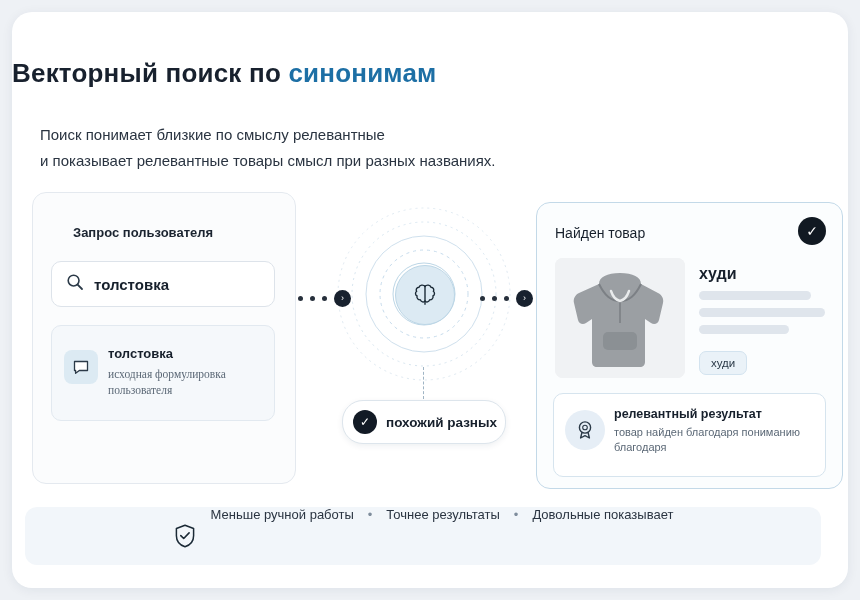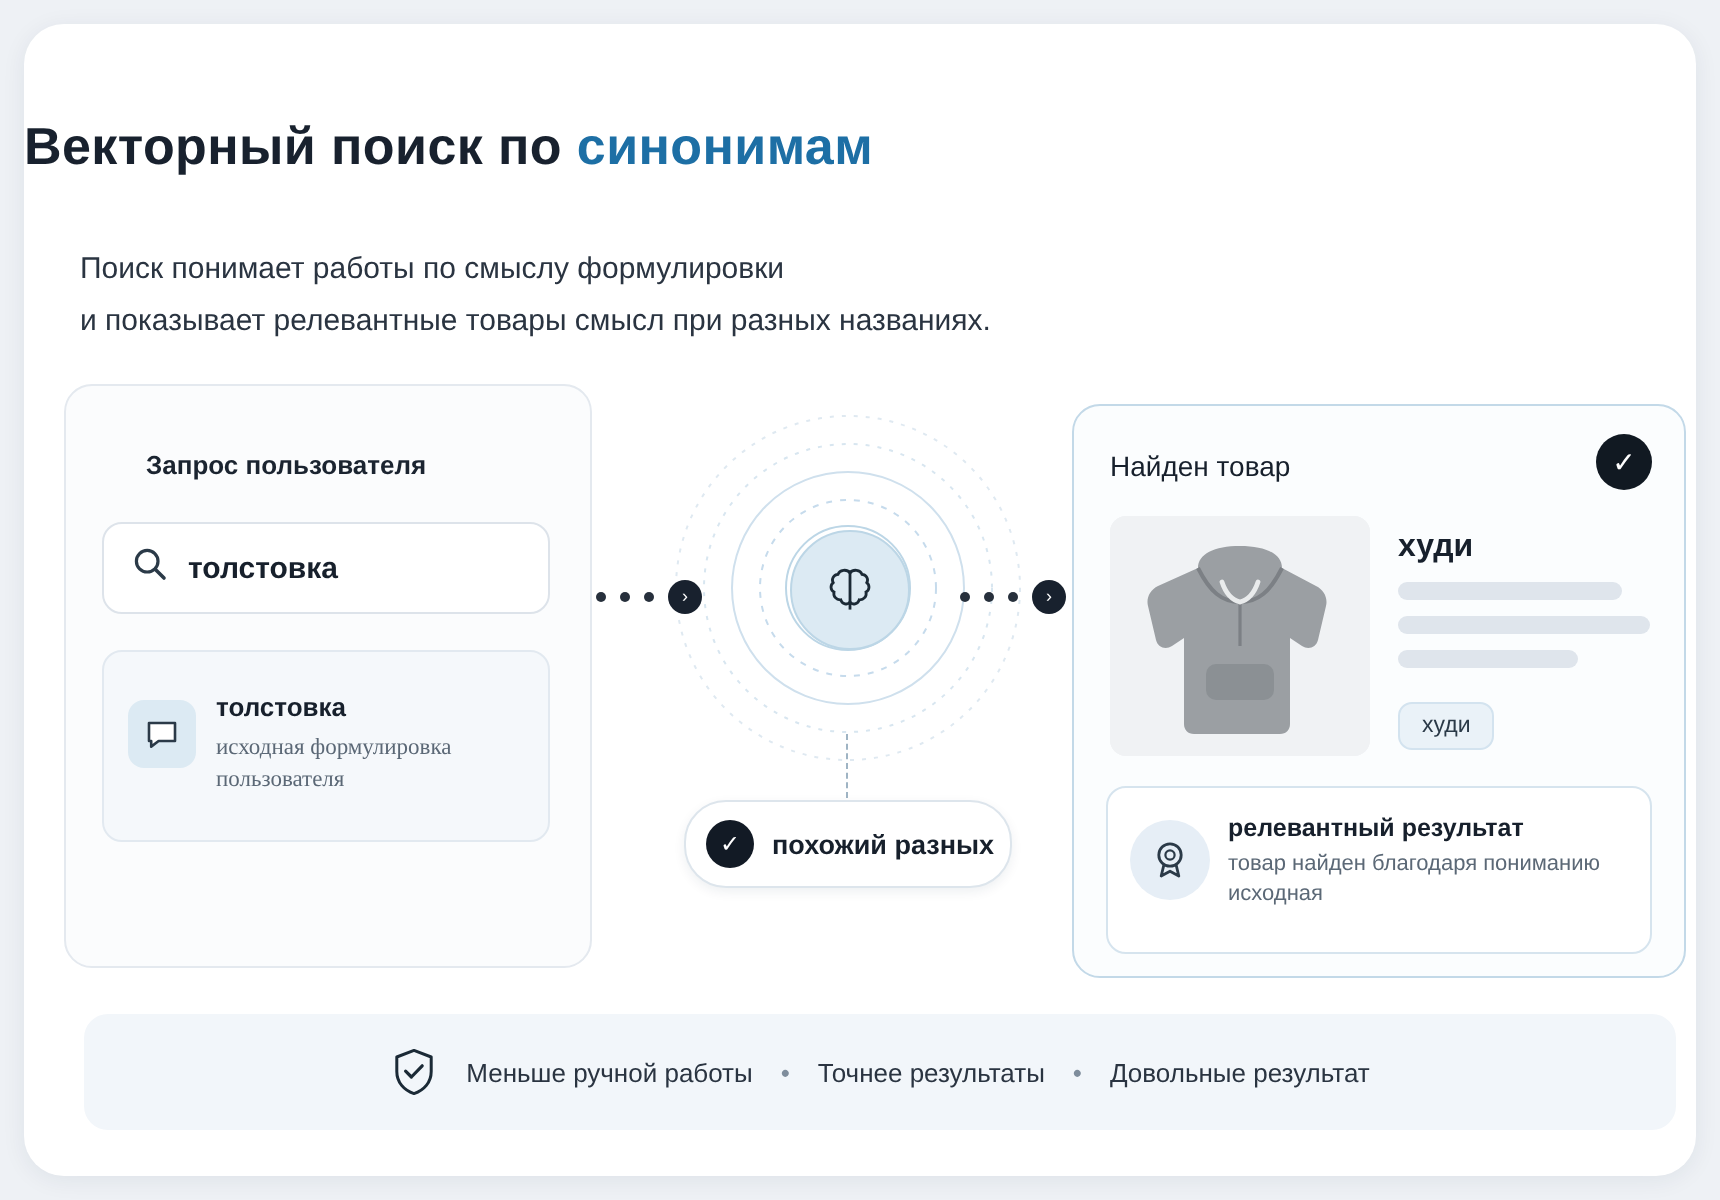--- a/index.html
+++ b/index.html
@@ -324,28 +324,27 @@
     left: 60px;
     top: 31px;
     width: 205px;
     font-size: 11px;
     line-height: 15px;
     color: #5b6876;
   }
   
   .footer {
     position: absolute;
-    left: 30px;
+    left: 13px;
     top: 495px;
     width: 796px;
     height: 58px;
     background: #f2f6fa;
     border-radius: 12px;
     display: flex;
-    align-items: center;
     justify-content: center;
     gap: 10px;
   }
   .footer-text {
     font-size: 13px;
     color: #2a3441;
   }
   .footer-sep {
     font-size: 13px;
     color: #7f8d9c;
@@ -355,21 +354,21 @@
 </head>
 <body>
 
 <div class="card">
 
   <div class="title">
     <span>Векторный поиск по </span><span class="accent">синонимам</span>
   </div>
 
   <div class="subtitle">
-    <div>Поиск понимает работы по смыслу формулировки</div>
+    <div>Поиск понимает близкие по смыслу релевантные</div>
     <div>и показывает релевантные товары смысл при разных названиях.</div>
   </div>
 
   <div class="left-panel">
     <div class="left-panel-title">Запрос пользователя</div>
 
     <div class="search-box">
       <span class="mag">
         <svg width="18" height="18" viewBox="0 0 18 18">
           <circle cx="7.6" cy="7.6" r="5.4" fill="none" stroke="#2b3a48" stroke-width="1.6"></circle>
@@ -460,32 +459,32 @@
       <div class="result-icon">
         <svg width="22" height="22" viewBox="0 0 22 22">
           <circle cx="11" cy="8.5" r="5.6" fill="none" stroke="#2b3a48" stroke-width="1.4"></circle>
           <path d="M8 13.2L6.6 19l4.4-2.4L15.4 19 14 13.2" fill="none" stroke="#2b3a48" stroke-width="1.4" stroke-linejoin="round"></path>
           <circle cx="11" cy="8.5" r="2.3" fill="none" stroke="#2b3a48" stroke-width="1.1"></circle>
         </svg>
       </div>
       <div class="result-title">релевантный результат</div>
       <div class="result-desc">
         <div>товар найден благодаря пониманию</div>
-        <div>исходная</div>
+        <div>благодаря</div>
       </div>
     </div>
   </div>
 
   <div class="footer">
     <span style="display:flex;align-items:center;margin-right:4px;">
       <svg width="24" height="26" viewBox="0 0 24 26">
         <path d="M12 2.2l8.6 3.3v7.2c0 5.5-3.6 9.4-8.6 11.1-5-1.7-8.6-5.6-8.6-11.1V5.5z" fill="none" stroke="#1b2a36" stroke-width="1.5" stroke-linejoin="round"></path>
         <path d="M7.8 12.6l2.9 2.9 5.4-5.6" fill="none" stroke="#1b2a36" stroke-width="1.6" stroke-linecap="round" stroke-linejoin="round"></path>
       </svg>
     </span>
     <span class="footer-text">Меньше ручной работы</span>
     <span class="footer-sep">•</span>
     <span class="footer-text">Точнее результаты</span>
     <span class="footer-sep">•</span>
-    <span class="footer-text">Довольные результат</span>
+    <span class="footer-text">Довольные показывает</span>
   </div>
 
 </div>
 
 </body></html>

